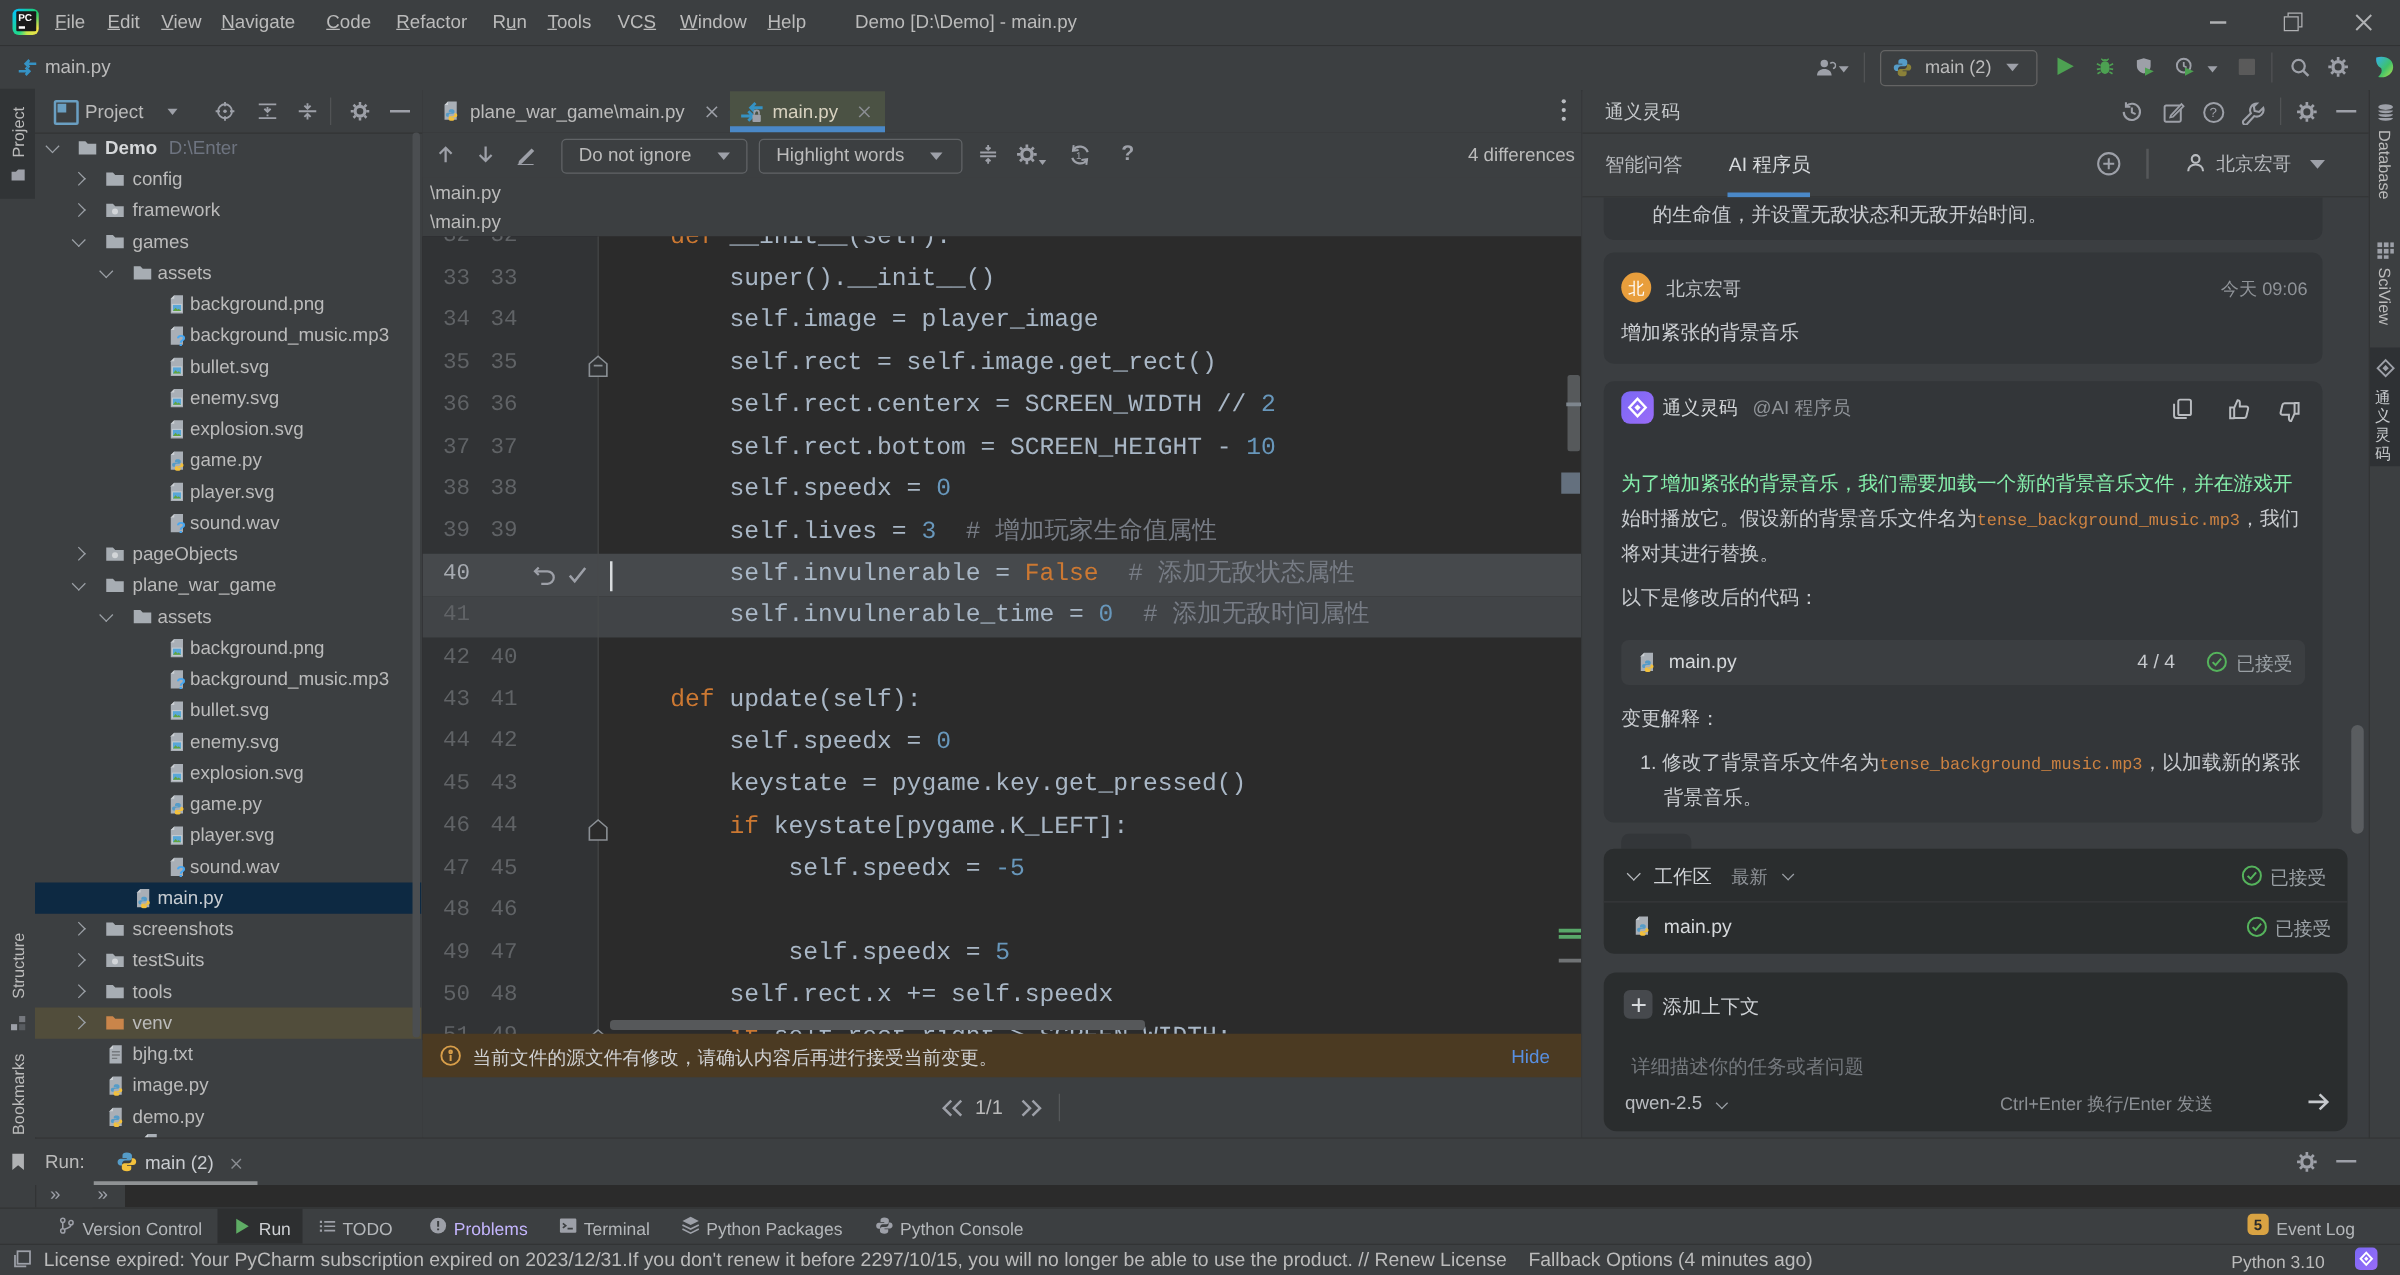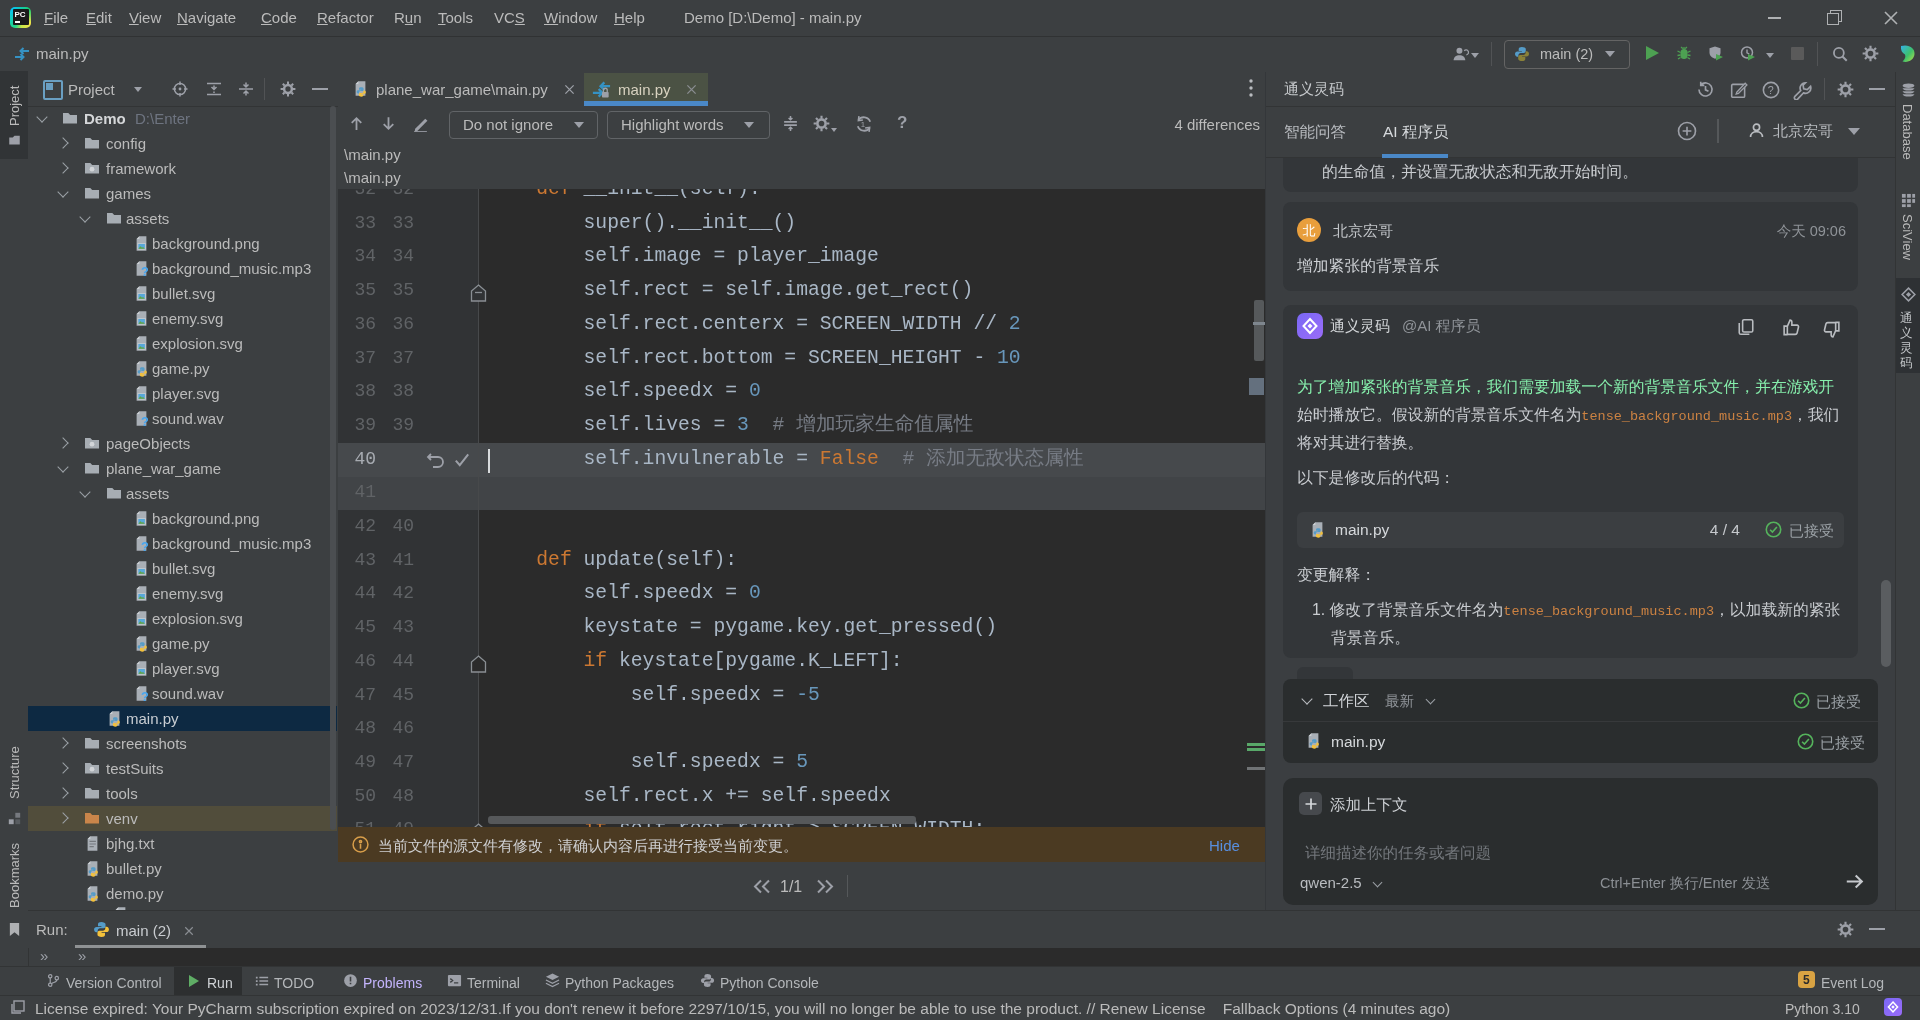--- a/index.html
+++ b/index.html
@@ -415,21 +415,21 @@
     </div>
 <div class="trow" style="top:856px">
       <svg class="ticon" width="17" height="17" viewBox="0 0 16 16" style="left:56px">
         <path d="M6 1.2h6.6v13.6H3.4V3.8z" fill="#a9afb6"></path>
         <path d="M6 1.2v2.6H3.4z" fill="#ccd0d4"></path>
         <g transform="translate(-2.2,0.3)">
           <path d="M10.8 6.6c-1.3 0-2 .5-2 1.3v1h2v.4H8c-.8 0-1.4.6-1.4 1.5s.6 1.6 1.3 1.6h.8v-.9c0-.7.6-1.4 1.4-1.4h1.9c.6 0 1.1-.5 1.1-1.1V7.9c0-.8-1-1.3-2.3-1.3z" fill="#559cc8"></path>
           <path d="M11 15.4c1.3 0 2-.5 2-1.3v-1h-2v-.4h2.8c.8 0 1.4-.6 1.4-1.5s-.6-1.6-1.3-1.6h-.8v.9c0 .7-.6 1.4-1.4 1.4H9.8c-.6 0-1.1.5-1.1 1.1v1.1c0 .8 1 1.3 2.3 1.3z" fill="#f3c13c"></path>
         </g>
       </svg>
-      <span class="tlab" style="left:78px;color:#bbbbbb">bullet.py</span>
+      <span class="tlab" style="left:78px;color:#bbbbbb">image.py</span>
     </div>
 <div class="trow" style="top:881px">
       <svg class="ticon" width="17" height="17" viewBox="0 0 16 16" style="left:56px">
         <path d="M6 1.2h6.6v13.6H3.4V3.8z" fill="#a9afb6"></path>
         <path d="M6 1.2v2.6H3.4z" fill="#ccd0d4"></path>
         <g transform="translate(-2.2,0.3)">
           <path d="M10.8 6.6c-1.3 0-2 .5-2 1.3v1h2v.4H8c-.8 0-1.4.6-1.4 1.5s.6 1.6 1.3 1.6h.8v-.9c0-.7.6-1.4 1.4-1.4h1.9c.6 0 1.1-.5 1.1-1.1V7.9c0-.8-1-1.3-2.3-1.3z" fill="#559cc8"></path>
           <path d="M11 15.4c1.3 0 2-.5 2-1.3v-1h-2v-.4h2.8c.8 0 1.4-.6 1.4-1.5s-.6-1.6-1.3-1.6h-.8v.9c0 .7-.6 1.4-1.4 1.4H9.8c-.6 0-1.1.5-1.1 1.1v1.1c0 .8 1 1.3 2.3 1.3z" fill="#f3c13c"></path>
         </g>
       </svg>
@@ -536,20 +536,21 @@
 <div class="cod" style="left:151px;top:152.5px">        self.rect.bottom = SCREEN_HEIGHT - <span class="n">10</span></div>
 <div class="lnum" style="left:-2px;top:186.2px;line-height:33.7px;color:#606366">38</div>
 <div class="lnum" style="left:36px;top:186.2px;line-height:33.7px">38</div>
 <div class="cod" style="left:151px;top:186.2px">        self.speedx = <span class="n">0</span></div>
 <div class="lnum" style="left:-2px;top:219.9px;line-height:33.7px;color:#606366">39</div>
 <div class="lnum" style="left:36px;top:219.9px;line-height:33.7px">39</div>
 <div class="cod" style="left:151px;top:219.9px">        self.lives = <span class="n">3</span>  <span class="c"># 增加玩家生命值属性</span></div>
 <div class="lnum" style="left:-2px;top:253.6px;line-height:33.7px;color:#a7abb1">40</div>
 <div class="cod" style="left:151px;top:253.6px">        self.invulnerable = <span class="k">False</span>  <span class="c"># 添加无敌状态属性</span></div>
 <div class="lnum" style="left:-2px;top:287.3px;line-height:33.7px;color:#606366">41</div>
+<div class="cod" style="left:151px;top:287.3px">        self.invulnerable_time = <span class="n">0</span>  <span class="c"># 添加无敌时间属性</span></div>
 <div class="lnum" style="left:-2px;top:321.0px;line-height:33.7px;color:#606366">42</div>
 <div class="lnum" style="left:36px;top:321.0px;line-height:33.7px">40</div>
 <div class="cod" style="left:151px;top:321.0px"></div>
 <div class="lnum" style="left:-2px;top:354.7px;line-height:33.7px;color:#606366">43</div>
 <div class="lnum" style="left:36px;top:354.7px;line-height:33.7px">41</div>
 <div class="cod" style="left:151px;top:354.7px">    <span class="k">def</span> update(self):</div>
 <div class="lnum" style="left:-2px;top:388.4px;line-height:33.7px;color:#606366">44</div>
 <div class="lnum" style="left:36px;top:388.4px;line-height:33.7px">42</div>
 <div class="cod" style="left:151px;top:388.4px">        self.speedx = <span class="n">0</span></div>
 <div class="lnum" style="left:-2px;top:422.1px;line-height:33.7px;color:#606366">45</div>

